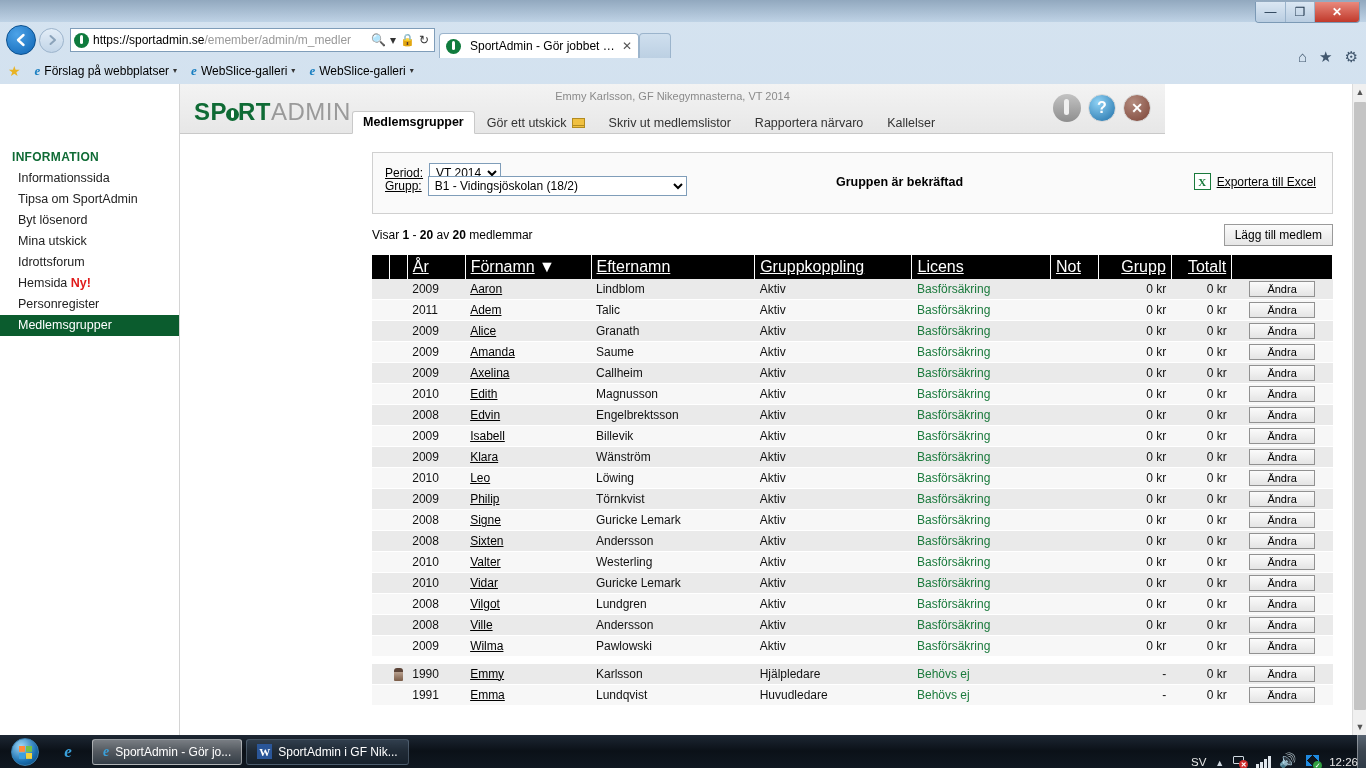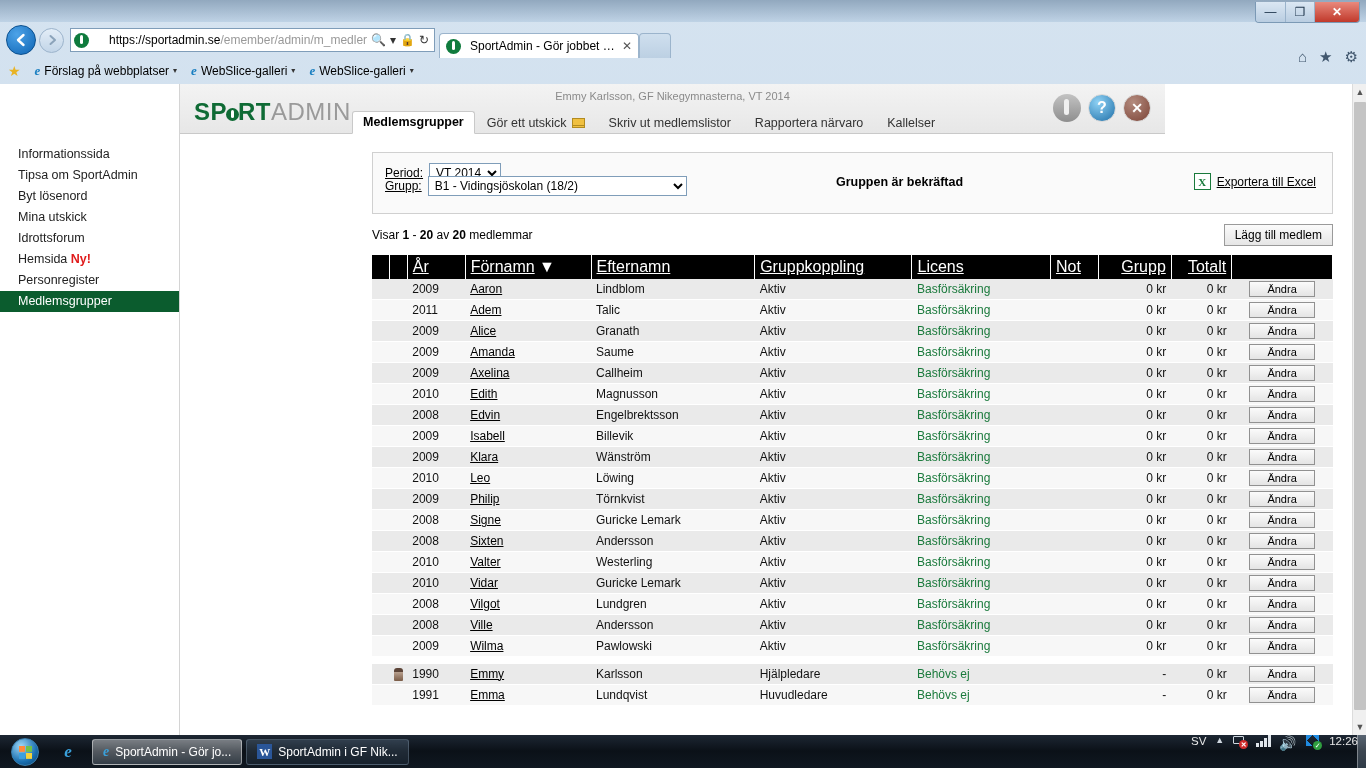--- a/index.html
+++ b/index.html
@@ -66,21 +66,21 @@
     font-size: 12px;
   }
   .sa-logo {
     width: 15px; height: 15px; border-radius: 50%;
     background: #0f7b3d; position: relative; flex: 0 0 auto; margin-right: 4px;
   }
   .sa-logo::after {
     content: ""; position: absolute; left: 6px; top: 2px;
     width: 3px; height: 9px; background: #fff; border-radius: 2px;
   }
-  #urltext { flex: 1; white-space: nowrap; overflow: hidden; color: #999; margin-left: 16px; }
+  #urltext { flex: 1; white-space: nowrap; overflow: hidden; color: #999; }
   #urltext b { color: #000; font-weight: normal; }
   .addr-ico { color: #333; font-size: 12px; padding: 0 2px; }
   #tabstrip { display: flex; align-items: flex-end; height: 36px; margin-left: 4px; }
   .tab {
     height: 25px; background: #fff; border: 1px solid #9bb4cc; border-bottom: none;
     border-radius: 4px 4px 0 0; display: flex; align-items: center; gap: 5px;
     padding: 0 6px; font-size: 12px; max-width: 200px;
   }
   .tab .t-label { white-space: nowrap; overflow: hidden; text-overflow: ellipsis; }
   .tab .t-close { color: #555; font-size: 12px; }
@@ -320,21 +320,21 @@
     border: 1px solid rgba(140,160,180,.35);
   }
   .tbtn span.lbl { white-space: nowrap; overflow: hidden; text-overflow: ellipsis; }
   .w-ico {
     width: 15px; height: 15px; background: #2a5699; color: #fff;
     font-size: 11px; font-weight: bold; display: flex; align-items: center; justify-content: center;
     font-family: "Liberation Serif", serif;
   }
   #tray {
     position: absolute; right: 0; bottom: 0; height: 33px; display: flex;
-    align-items: flex-start; gap: 9px; padding-right: 8px; color: #e8e8e8; font-size: 11.5px;
+    align-items: flex-end; gap: 9px; padding-right: 8px; color: #e8e8e8; font-size: 11.5px;
   }
   .tray-ico { display: flex; align-items: center; }
   .net-ico { position: relative; width: 14px; height: 13px; }
   .net-ico .mon {
     position: absolute; left: 0; top: 1px; width: 11px; height: 8px;
     border: 1.5px solid #cfd7df; border-radius: 1px;
   }
   .net-ico .err {
     position: absolute; right: -1px; bottom: -1px; width: 9px; height: 9px;
     border-radius: 50%; background: #cf2b2b; color: #fff; font-size: 7px;
@@ -433,20 +433,21 @@
       <span class="ie-e">e</span>
       <span>WebSlice-galleri</span>
       <span class="caret">▾</span>
     </div>
   </div>
 
   <div id="page">
 
     <div id="sidebar">
       <div id="sidenav">
+        <div class="grp-title">INFORMATION</div>
         <div class="nav-item">Informationssida</div>
         <div class="nav-item">Tipsa om SportAdmin</div>
         <div class="nav-item">Byt lösenord</div>
         <div class="nav-item">Mina utskick</div>
         <div class="nav-item">Idrottsforum</div>
         <div class="nav-item"><span>Hemsida </span><span class="ny">Ny!</span></div>
 
         <div class="nav-item">Personregister</div>
         <div class="nav-item active">Medlemsgrupper</div>
       </div>

